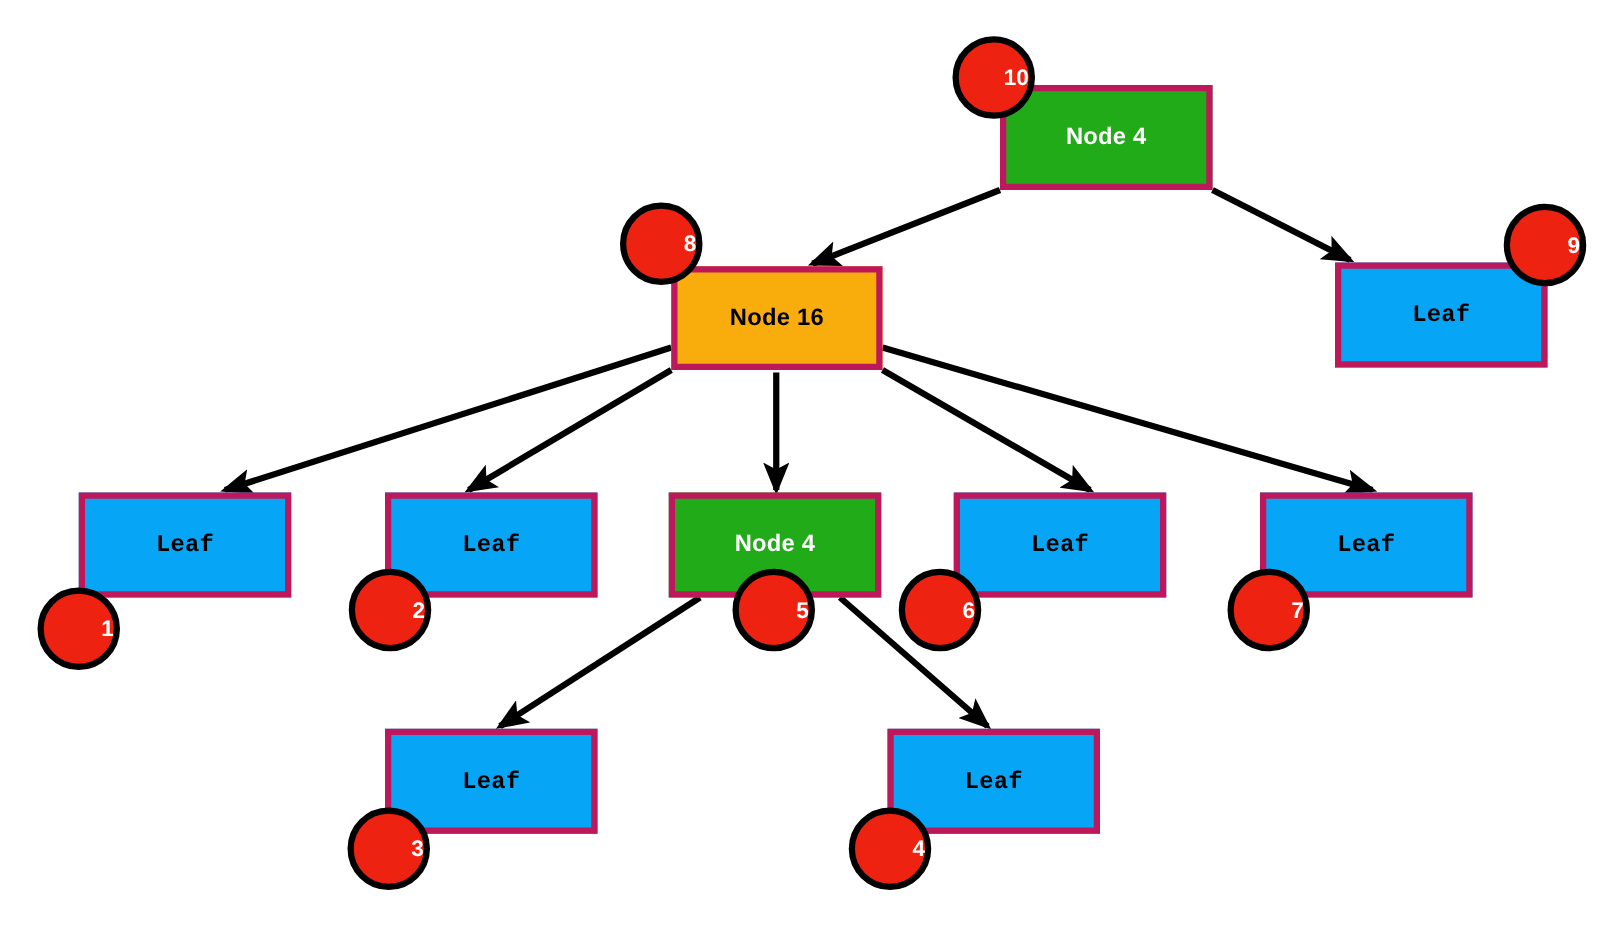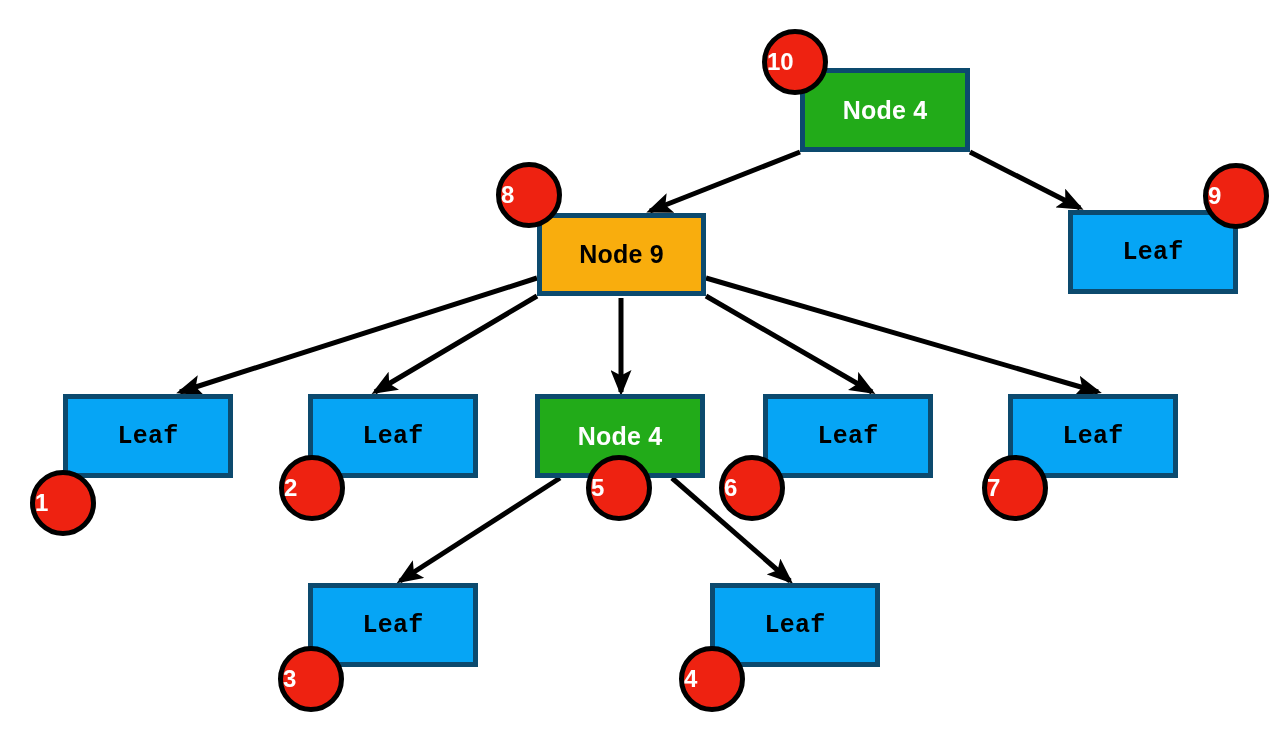--- a/index.html
+++ b/index.html
@@ -22,25 +22,25 @@
     position: absolute;
     left: 0;
     top: 0;
     width: 1283px;
     height: 745px;
     pointer-events: none;
   }
   .node {
     position: absolute;
     box-sizing: border-box;
-    border: 5px solid #0c4a6e;
+    border: 5px solid #be185d;
     display: flex;
     align-items: center;
     justify-content: center;
-    font-size: 25px;
+    font-size: 19px;
     font-weight: bold;
     letter-spacing: 0.2px;
     z-index: 5;
   }
   .node-leaf {
     background: #06a5f5;
     color: #000000;
     font-family: Liberation Mono, monospace;
   }
   .node-green {
@@ -55,22 +55,22 @@
     position: absolute;
     box-sizing: border-box;
     width: 66px;
     height: 66px;
     border-radius: 50%;
     border: 5px solid #000000;
     background: #ee2211;
     color: #ffffff;
     display: flex;
     align-items: center;
-    justify-content: flex-start;
-    font-size: 24px;
+    justify-content: flex-end;
+    font-size: 18px;
     font-weight: bold;
     z-index: 20;
   }
 </style>
 </head>
 <body>
 
 <div id="canvas" style="width: 1283px; height: 745px; background: rgb(255, 255, 255);">
   <svg id="edges" viewBox="0 0 1283 745" xmlns="http://www.w3.org/2000/svg">
     <defs>
@@ -91,21 +91,21 @@
       </g>
   </svg>
   <div id="node-layer">
       <div class="node node-green" style="left: 800px; top: 68px; width: 170px; height: 84px;">
         <span>Node 4</span>
       </div>
       <div class="badge" style="left: 762px; top: 29px; background: rgb(238, 34, 17); color: rgb(255, 255, 255);">
         <span>10</span>
       </div>
       <div class="node node-orange" style="left: 537px; top: 213px; width: 169px; height: 83px;">
-        <span>Node 9</span>
+        <span>Node 16</span>
       </div>
       <div class="badge" style="left: 496px; top: 162px; background: rgb(238, 34, 17); color: rgb(255, 255, 255);">
         <span>8</span>
       </div>
       <div class="node node-leaf" style="left: 1068px; top: 210px; width: 170px; height: 84px;">
         <span>Leaf</span>
       </div>
       <div class="badge" style="left: 1203px; top: 163px; background: rgb(238, 34, 17); color: rgb(255, 255, 255);">
         <span>9</span>
       </div>

